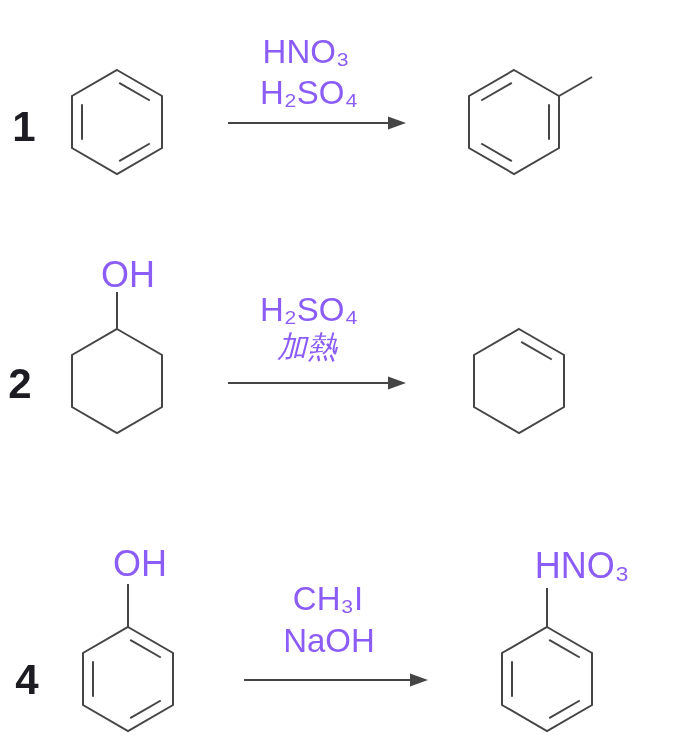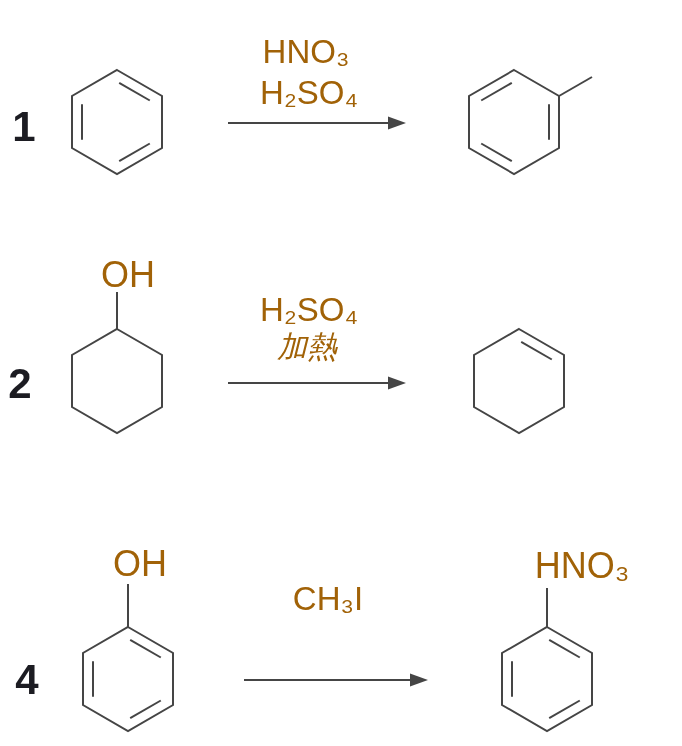--- a/index.html
+++ b/index.html
@@ -9,21 +9,21 @@
     height: 746px;
     background: #ffffff;
     font-family: "Liberation Sans", "DejaVu Sans", sans-serif;
     overflow: hidden;
   }
   .layer { position: absolute; left: 0; top: 0; }
   .lbl {
     position: absolute;
     transform: translate(-50%, -50%);
     white-space: nowrap;
-    color: #a16207;
+    color: #8b5cf6;
     line-height: 1;
   }
   .formula    { font-size: 33px; }
   .formula-lg { font-size: 36px; }
   .num        { font-size: 42px; font-weight: bold; color: #1c1c22; }
   .cjk        { font-size: 30px; font-style: italic; }
   svg .bond  { stroke: #454545; stroke-width: 2; fill: none; }
   svg .ahead { fill: #454545; stroke: none; }
 </style>
 </head>
@@ -95,15 +95,16 @@
   <div class="lbl formula" style="left:309px; top:92px">H₂SO₄</div>
 
   <div class="lbl num" style="left:20px; top:384px">2</div>
   <div class="lbl formula-lg" style="left:128px; top:275px">OH</div>
   <div class="lbl formula" style="left:309px; top:309px">H₂SO₄</div>
   <div class="lbl cjk" style="left:307px; top:347px">加熱</div>
 
   <div class="lbl num" style="left:27px; top:680px">4</div>
   <div class="lbl formula-lg" style="left:140px; top:564px">OH</div>
   <div class="lbl formula" style="left:328px; top:598px">CH₃I</div>
+  <div class="lbl formula" style="left:329px; top:640px">NaOH</div>
   <div class="lbl formula-lg" style="left:582px; top:566px">HNO₃</div>
 
 </div>
 
 </body></html>

